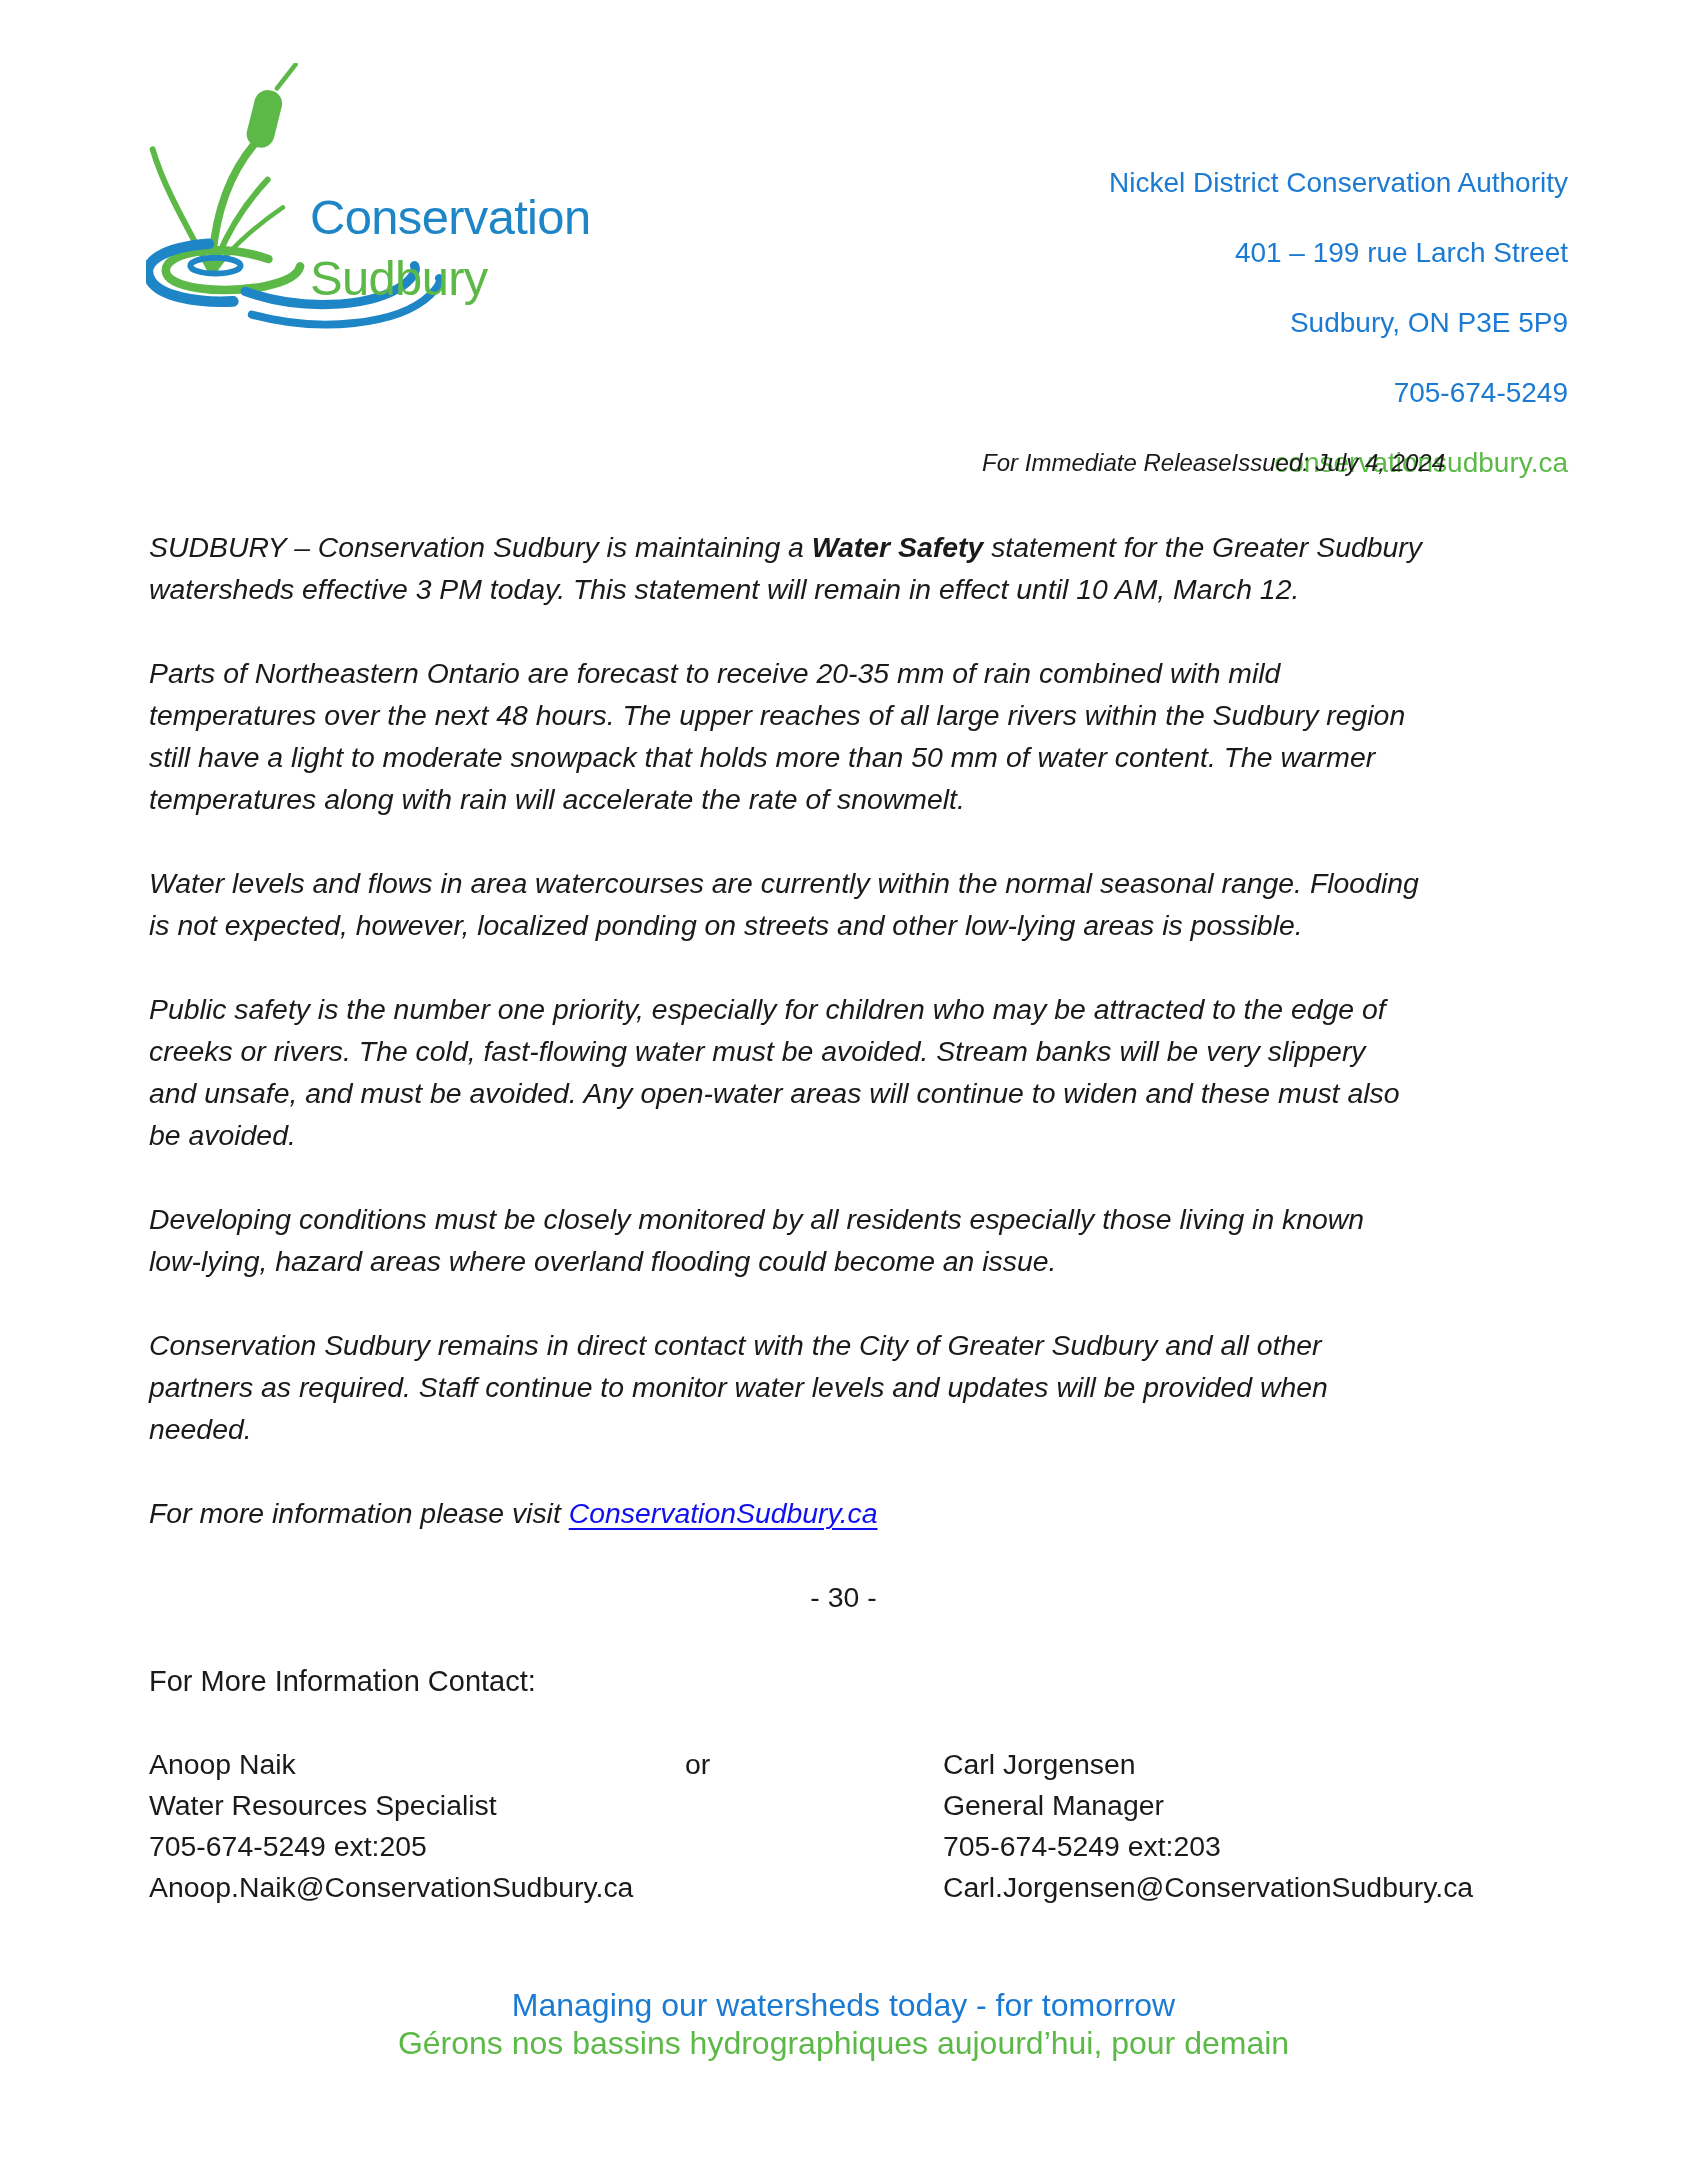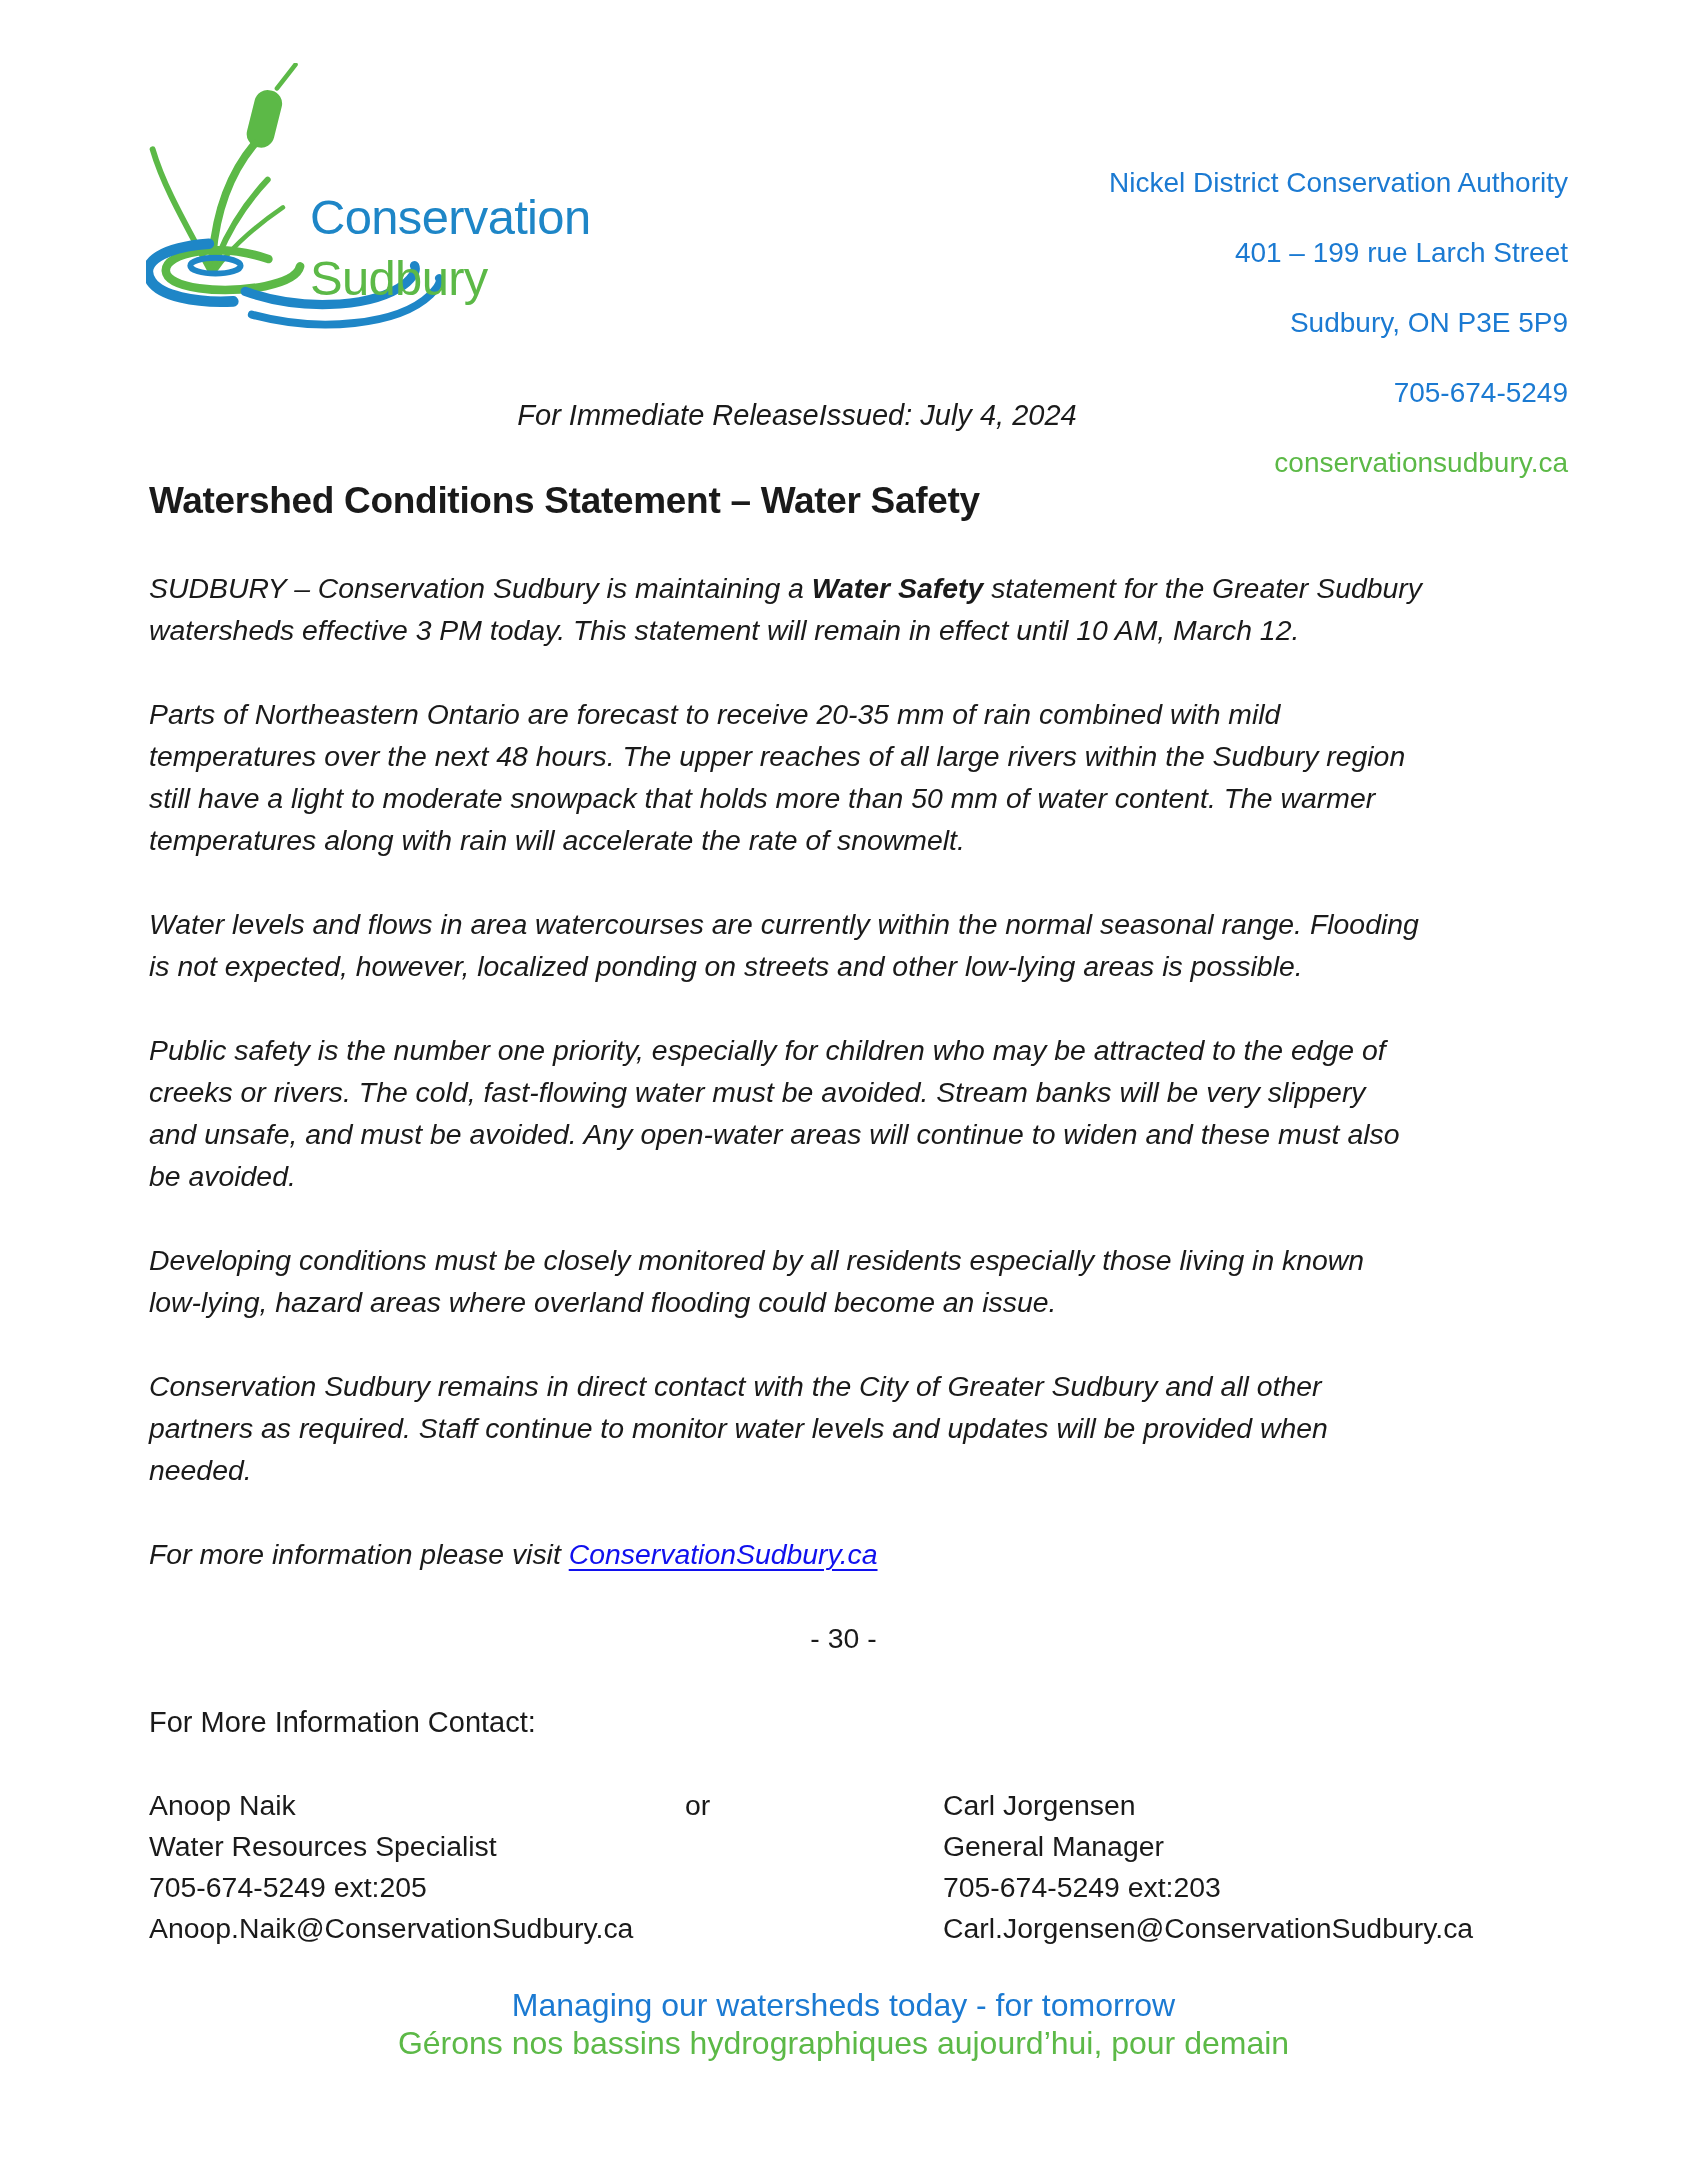--- a/index.html
+++ b/index.html
@@ -27,23 +27,24 @@
     text-align:right;
     font-size:28px;line-height:35px;
     color:var(--accent_blue);
     white-space:pre-line;
   }
   .address .org{}
   .address .site{color:var(--accent_green);}
   
   .content{position:absolute;left:149px;right:149px;top:394px;}
   .release-row{
-    display:flex;justify-content:center;
-    font-size:29px;line-height:42px;font-style:italic;
+    display:flex;justify-content:flex-end;
+    font-size:24px;line-height:42px;font-style:italic;
     padding-right:93px;
+    margin-top:48px;
   }
   .doc-title{
     margin-top:41px;
     font-size:37px;line-height:48px;font-weight:bold;
     letter-spacing:-0.3px;
   }
   .para{
     margin-top:42px;
     font-size:28.4px;line-height:42px;
     white-space:pre-line;
@@ -109,21 +110,20 @@
     <div class="site">conservationsudbury.ca</div>
   </div>
 
   <div class="content">
 
     <div class="release-row">
       <span>For Immediate Release</span>
       <span>Issued: July 4, 2024</span>
     </div>
 
-    <h1 class="doc-title">Watershed Conditions Statement – Water Safety</h1>
 
     <p class="para"><span>SUDBURY – Conservation Sudbury is maintaining a </span><b>Water Safety</b><span> statement for the Greater Sudbury
 watersheds effective 3 PM today. This statement will remain in effect until 10 AM, March 12.</span></p>
 
     <p class="para">Parts of Northeastern Ontario are forecast to receive 20-35 mm of rain combined with mild
 temperatures over the next 48 hours. The upper reaches of all large rivers within the Sudbury region
 still have a light to moderate snowpack that holds more than 50 mm of water content. The warmer
 temperatures along with rain will accelerate the rate of snowmelt.</p>
     <p class="para">Water levels and flows in area watercourses are currently within the normal seasonal range. Flooding
 is not expected, however, localized ponding on streets and other low-lying areas is possible.</p>

